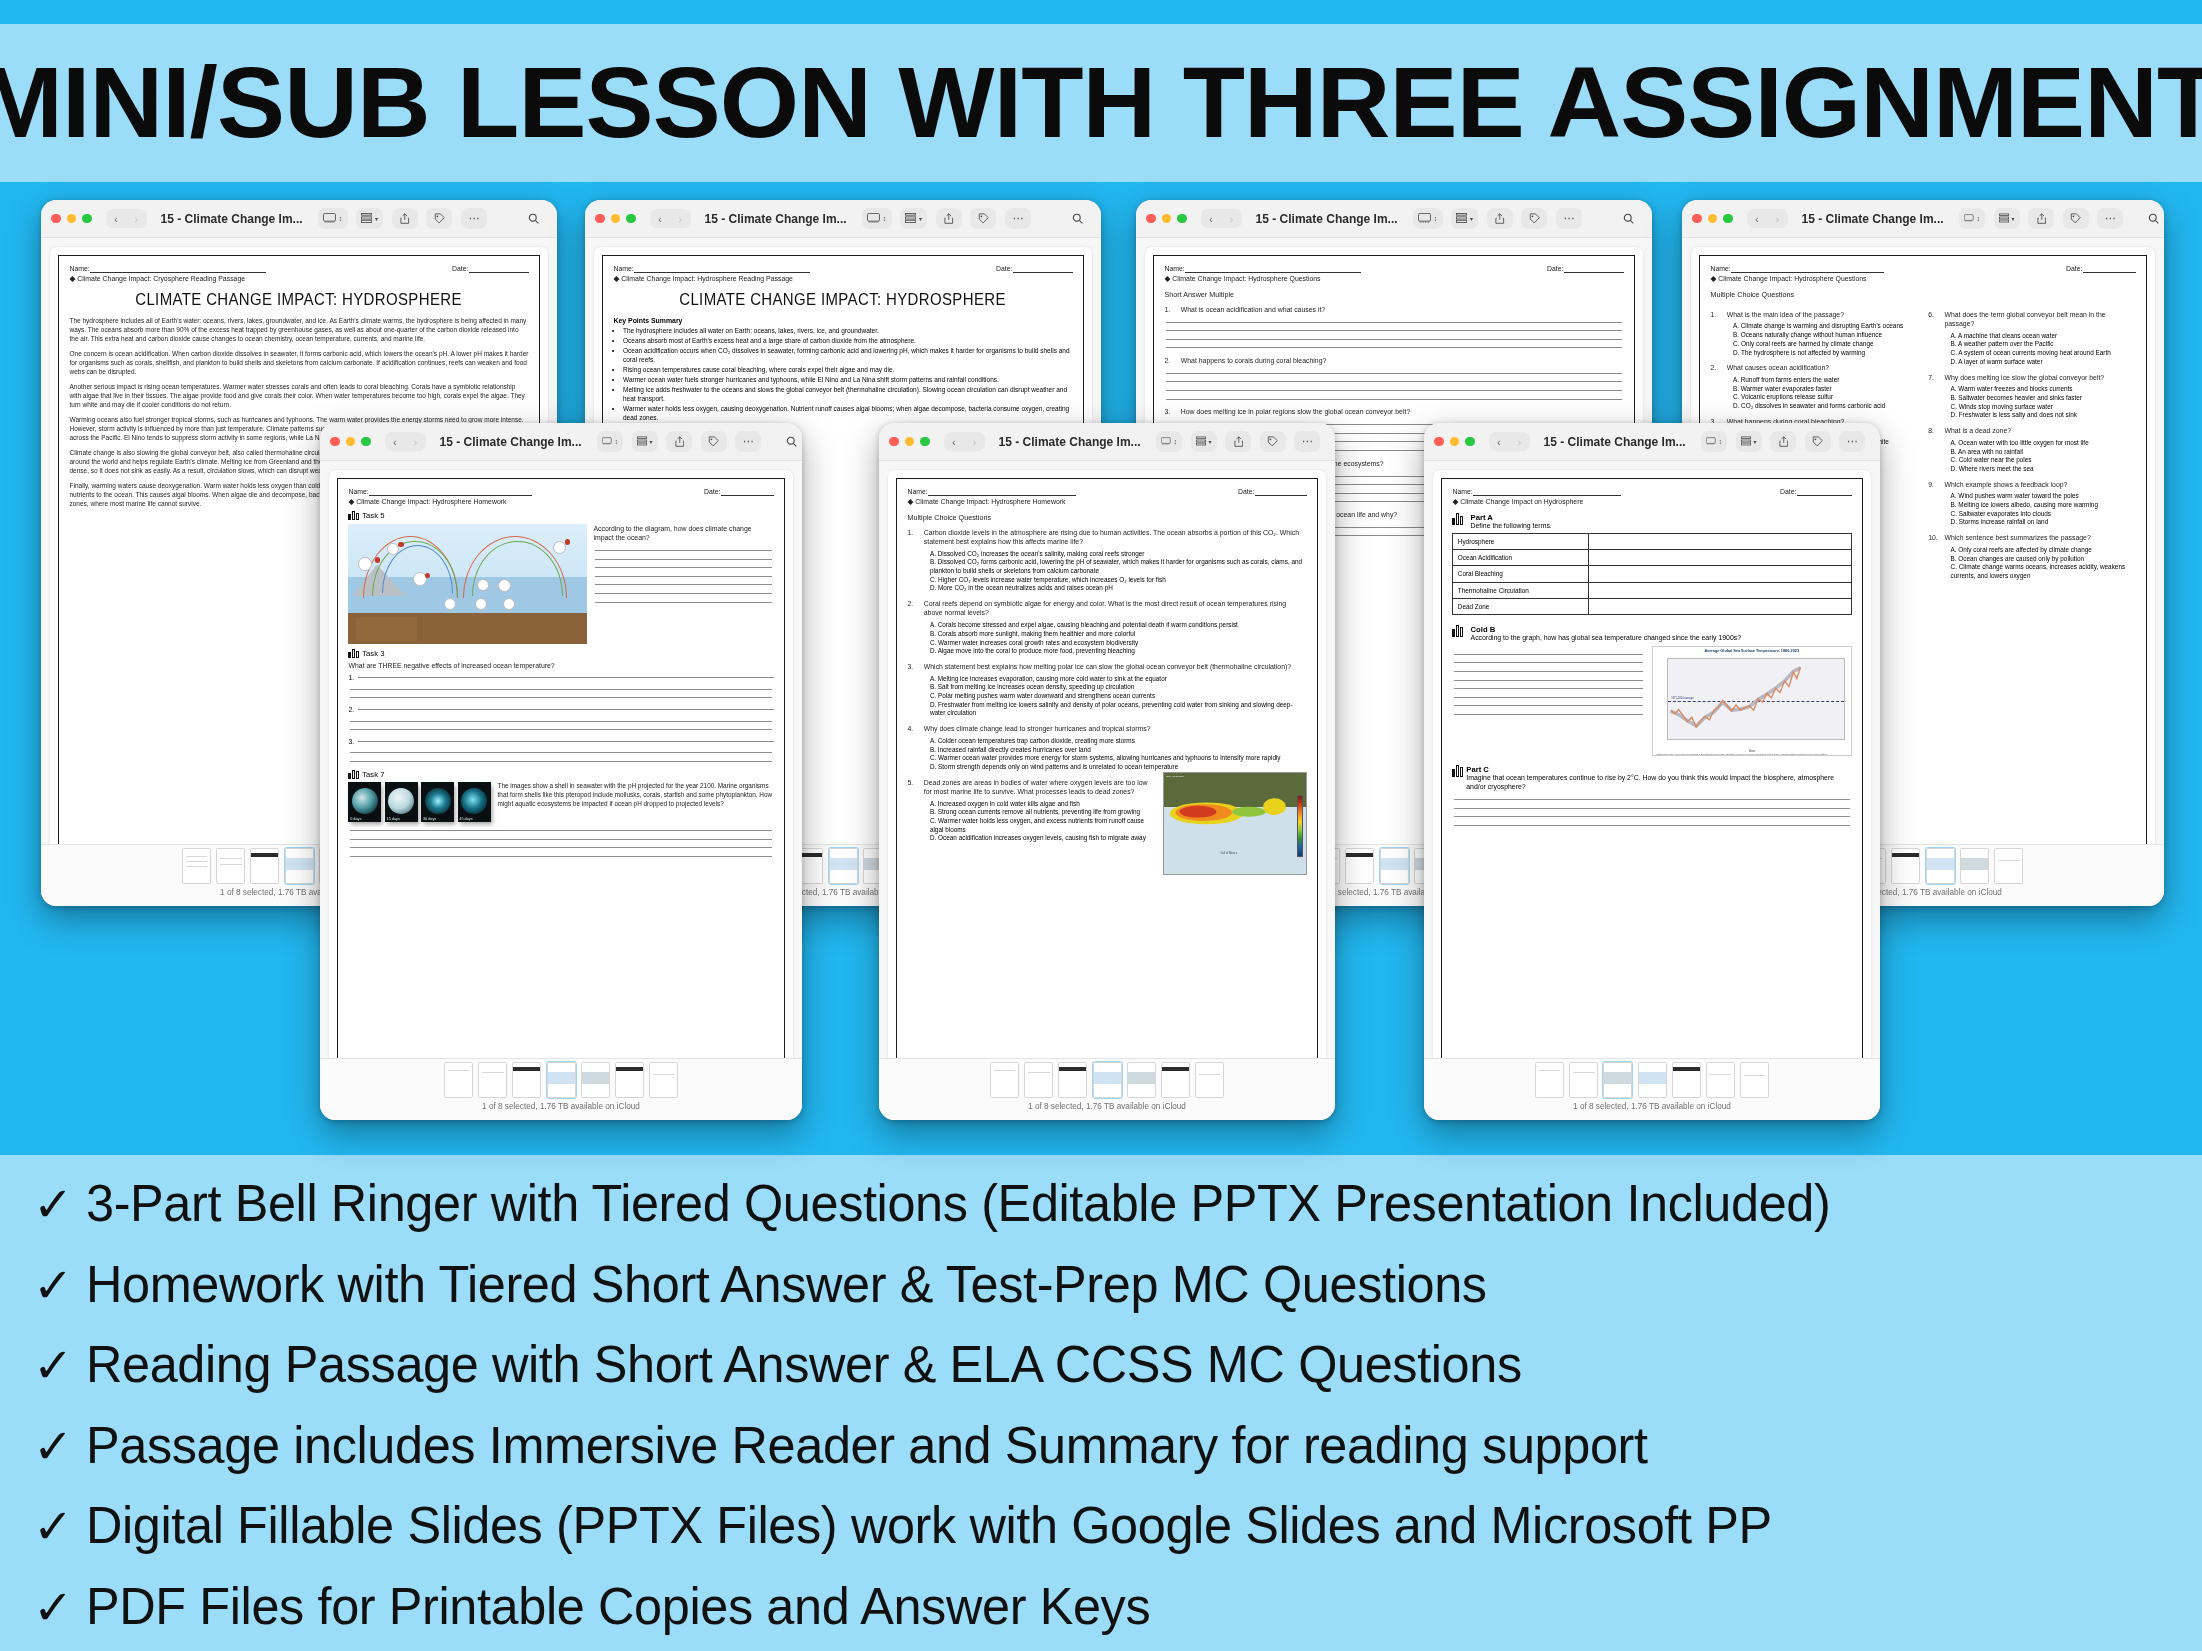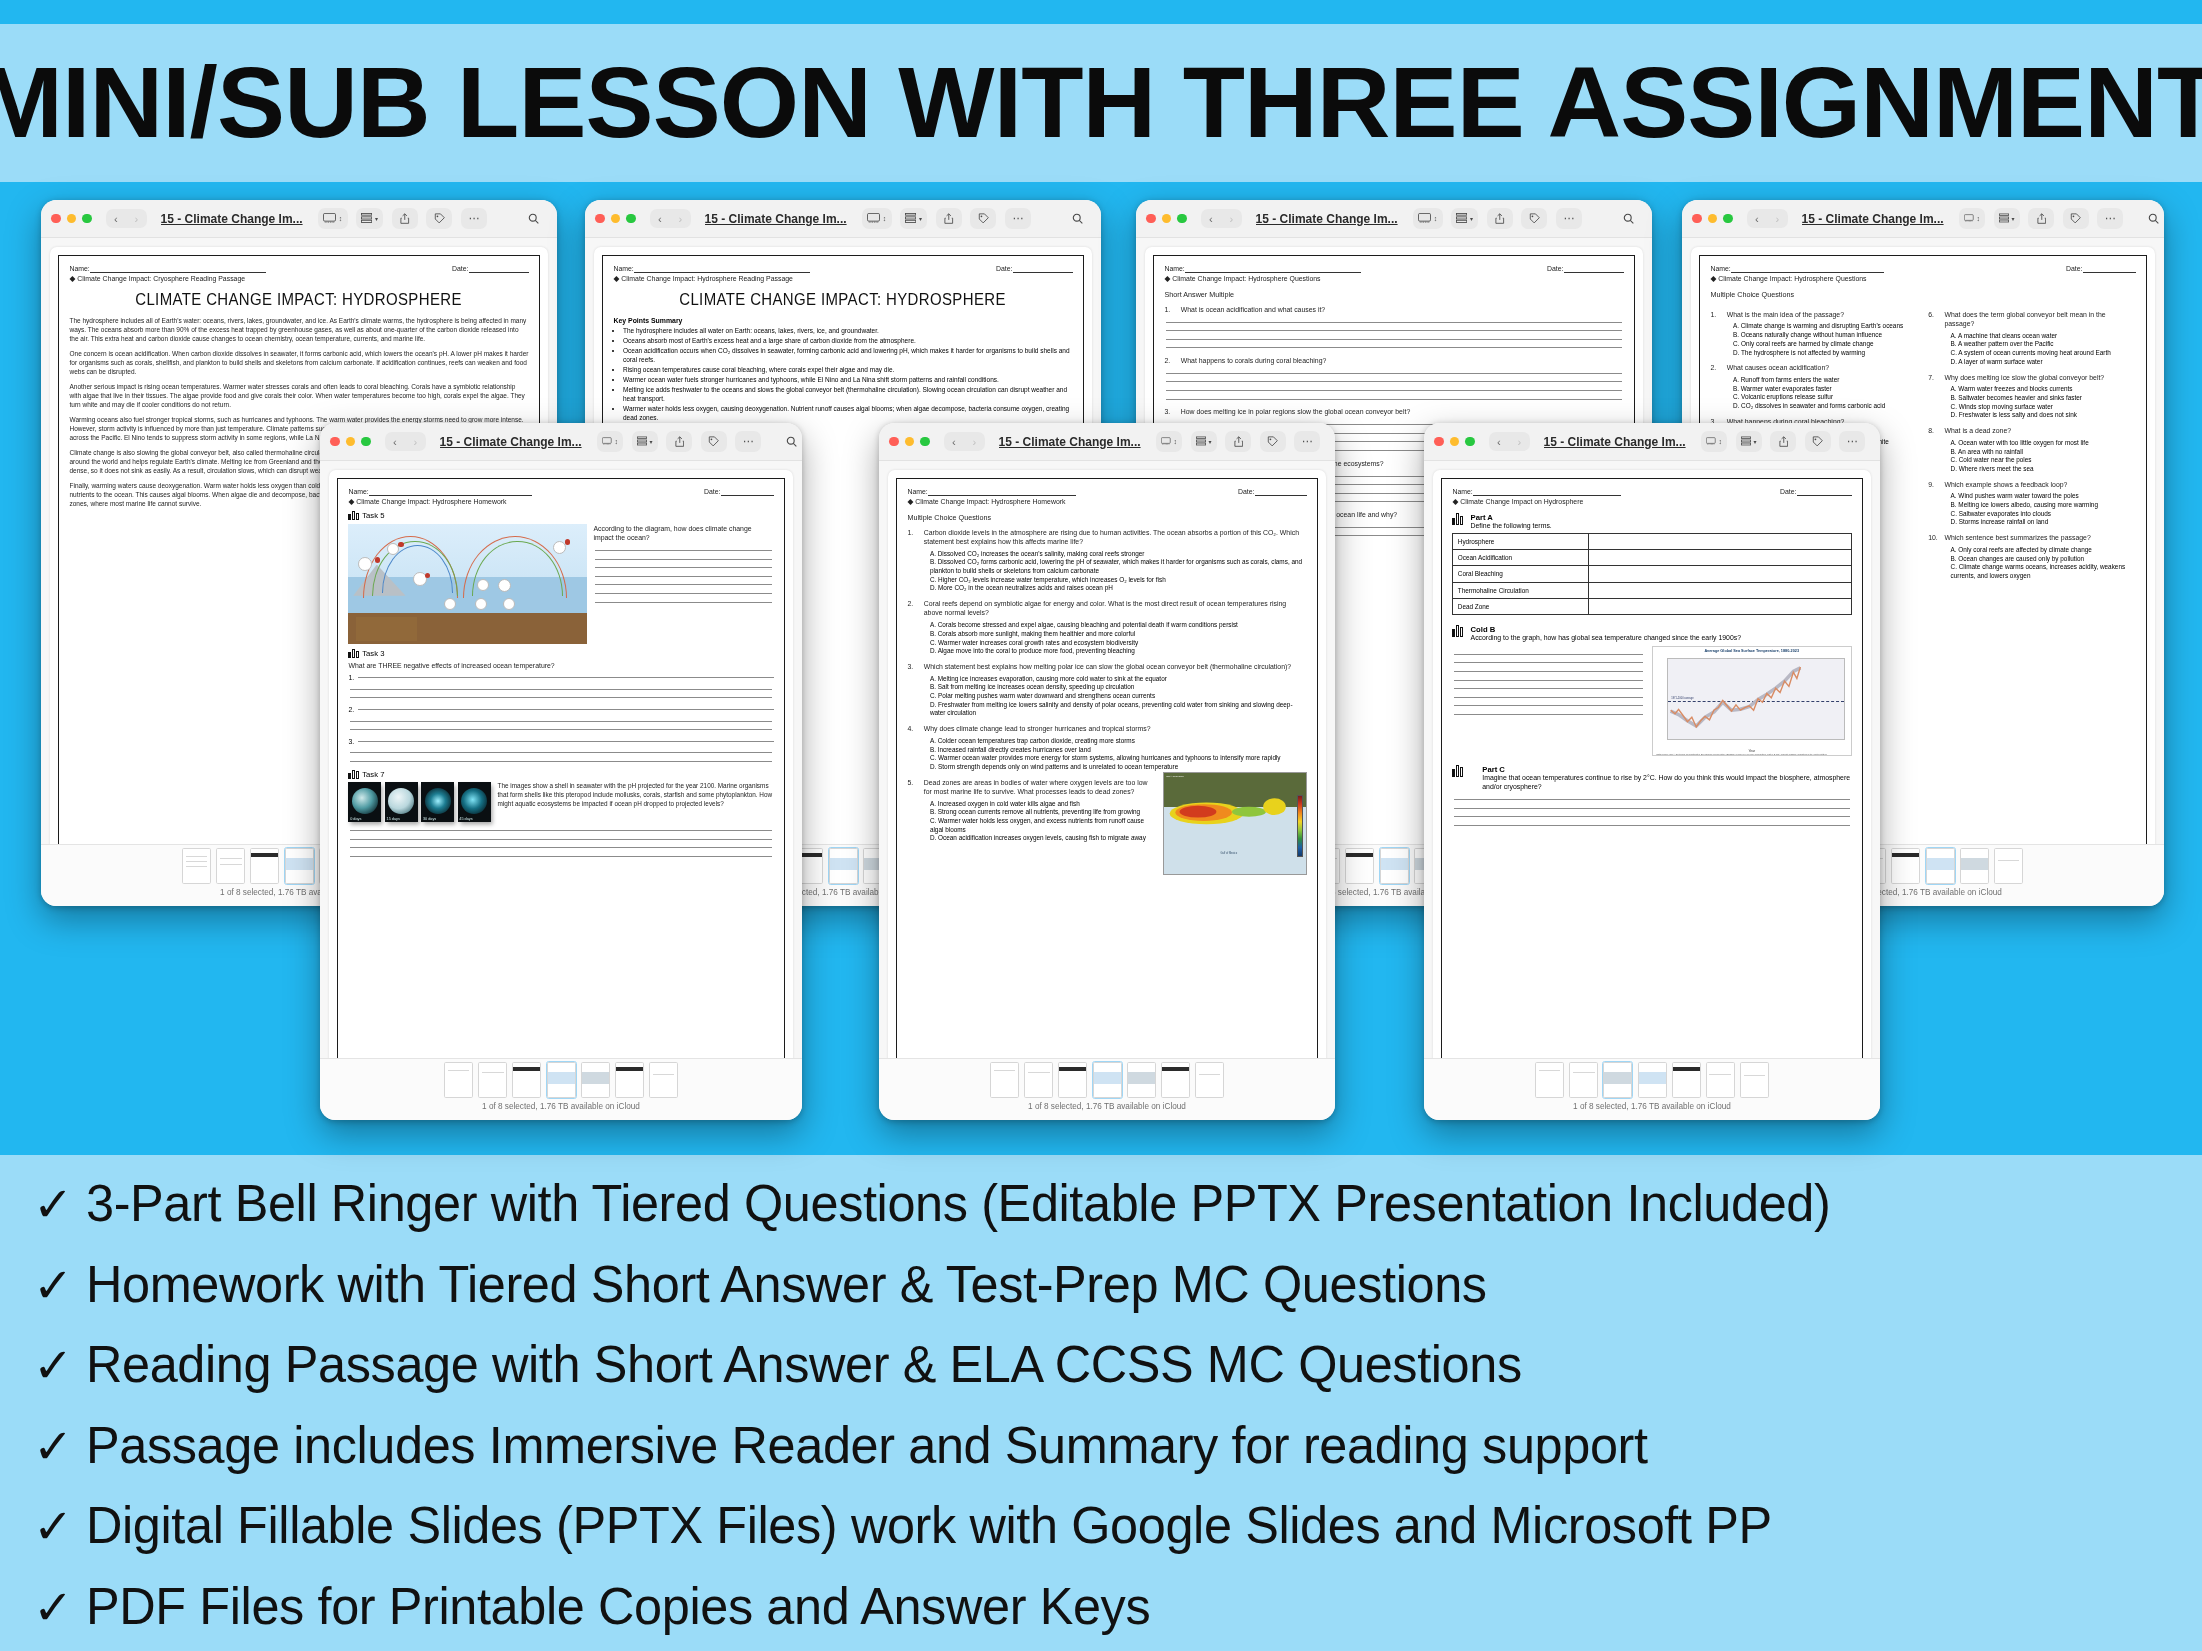--- a/index.html
+++ b/index.html
@@ -62,21 +62,20 @@
   .lt { width:9.5px; height:9.5px; border-radius:50%; }
   .lt.r{background:#ff5f57;} .lt.y{background:#febc2e;} .lt.g{background:#28c840;}
   .navbtns { display:flex; background:#e8e8e8; border-radius:6.9px; margin-right:5.2px; }
   .navbtn { width:20.6px; height:19px; display:flex; align-items:center; justify-content:center;
             font-size:11.2px; color:#6d6d6d; }
   .navbtn.dim { color:#c2c2c2; }
   .wtitle {
     font-size:12px; font-weight:700; color:#2b2b2b;
     white-space:nowrap; overflow:hidden; flex:0 0 auto;
     margin-right:6.9px;
-    text-decoration:underline;
   }
   .tbtn {
     height:20.6px; min-width:26px; padding:0 5.2px;
     background:#e8e8e8; border-radius:6.9px;
     display:flex; align-items:center; justify-content:center; gap:2.6px;
     color:#4a4a4a;
   }
   .tbtn.flat { background:transparent; }
   .spacer { flex:1 1 auto; }
   .ico { display:block; }
@@ -1196,21 +1195,21 @@
               <polyline fill="none" stroke="#b8b8c4" stroke-width="4" stroke-linejoin="round" points="3,59 12,63 22,70 32,76 42,66 52,60 62,49 72,58 82,57 92,54 102,46 112,40 122,33 132,25 142,14 150,10"></polyline>
               <polyline fill="none" stroke="#d98b63" stroke-width="1.6" points="3,58 8,62 12,57 17,64 22,71 27,66 32,77 37,70 42,65 47,69 52,58 57,55 62,47 67,53 72,59 77,52 82,58 87,55 92,53 97,58 102,45 107,49 112,39 117,44 122,33 127,38 132,25 137,31 142,15 146,22 150,9"></polyline>
             </svg>
             <div style="position:absolute; left:3.4px; top:47%; font-size:2.6px; color:#33406b;">1971-2000 average</div>
           </div>
           <div class="sstxl">Year</div>
           <div class="sstsrc">Data source: NOAA Extended Reconstructed Sea Surface Temperature (ERSST) version 5. For more information, visit U.S. EPA Climate Change Indicators in the United States.</div>
         </div>
       </div>
 
-      <div style="display:flex; align-items:flex-start; gap:16px; margin-top:8.6px;">
+      <div style="display:flex; align-items:flex-start; gap:0; margin-top:8.6px;">
         <span class="taskicon" style="height:12px;">
             <i style="height:7.7px"></i>
             <i style="height:12px"></i>
             <i style="height:9.5px"></i>
           </span>
         <div>
           <div style="font-size:7.7px; font-weight:700;">Part C</div>
           <div style="font-size:6.9px; line-height:1.3;">Imagine that ocean temperatures continue to rise by 2°C. How do you think this would impact the biosphere, atmosphere and/or cryosphere?</div>
         </div>
       </div>

